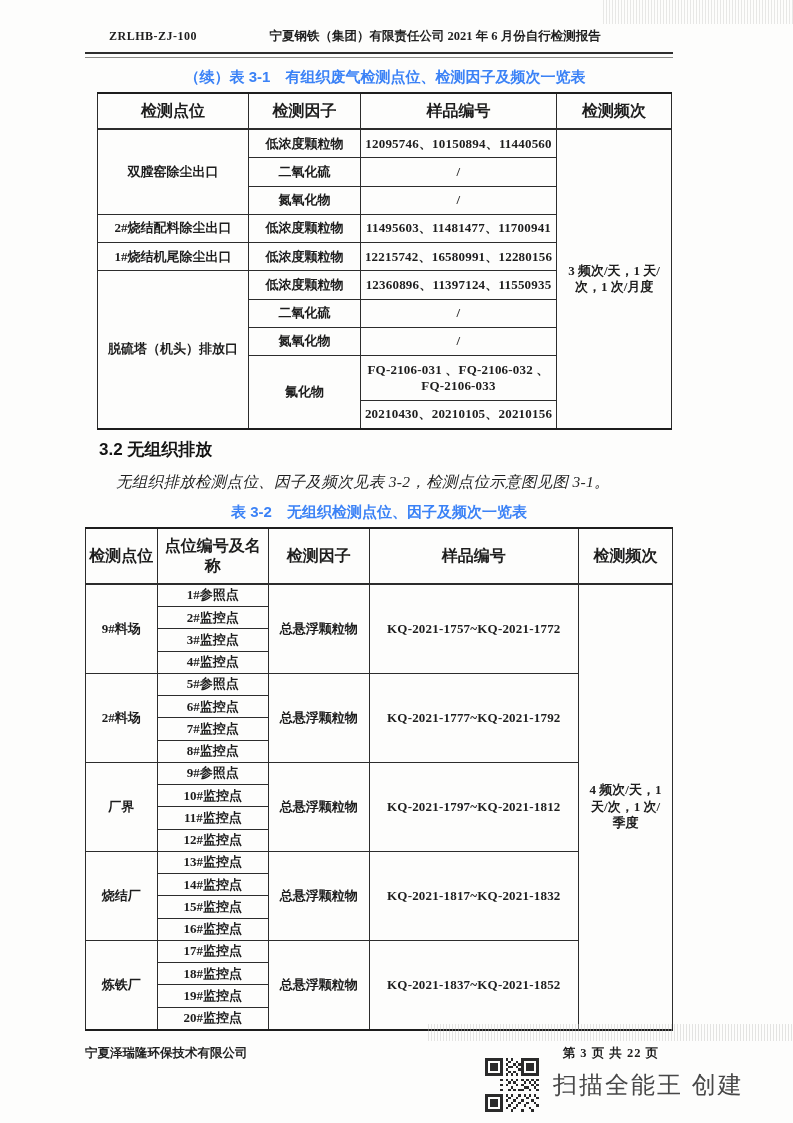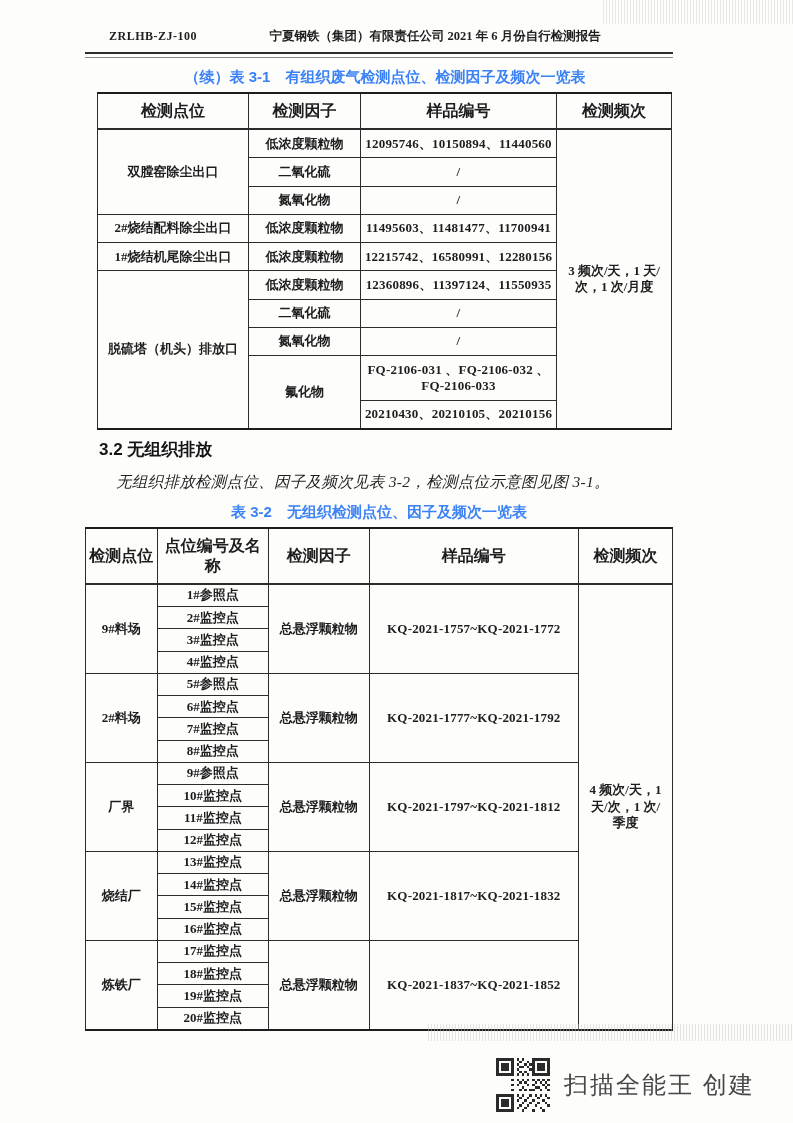--- a/index.html
+++ b/index.html
@@ -49,21 +49,21 @@
   .t1-indent{margin-left:12px;}
   
   .footline{display:flex;justify-content:space-between;margin-top:14px;
     font-size:12.5px;font-weight:bold;}
   .foot-page{margin-right:14px;letter-spacing:1px;}
   
   .stripe{position:absolute;background:repeating-linear-gradient(90deg,#c4c4c2 0 1px,transparent 1px 3px);}
   .stripe-top{right:0;top:0;width:190px;height:24px;opacity:.38;}
   .stripe-bottom{left:428px;top:1024px;width:365px;height:17px;opacity:.45;}
   
-  .scan-mark{position:absolute;left:496px;top:1058px;display:flex;align-items:center;}
+  .scan-mark{position:absolute;left:485px;top:1058px;display:flex;align-items:center;}
   .qr{width:54px;height:54px;}
   .scan-text{margin-left:14px;font-size:24px;color:#474747;letter-spacing:2px;
     font-family:"Liberation Sans","DejaVu Sans",sans-serif;}
 </style>
 </head>
 <body>
 
 <div class="page">
   <div class="stripe stripe-top"></div>
 
@@ -234,20 +234,24 @@
           </tr>
           <tr>
             <td>19#监控点</td>
           </tr>
           <tr>
             <td>20#监控点</td>
           </tr>
         </tbody>
     </table>
 
+    <div class="footline">
+      <span>宁夏泽瑞隆环保技术有限公司</span>
+      <span class="foot-page">第 3 页 共 22 页</span>
+    </div>
   </div>
 
   <div class="stripe stripe-bottom"></div>
 
   <div class="scan-mark">
     <svg class="qr" viewBox="0 0 21 21" shape-rendering="crispEdges">
       <g fill="#2a2a2a">
         <path d="M0 0h7v7H0z"></path>
           <path d="M14 0h7v7h-7z"></path>
           <path d="M0 14h7v7H0z"></path>

